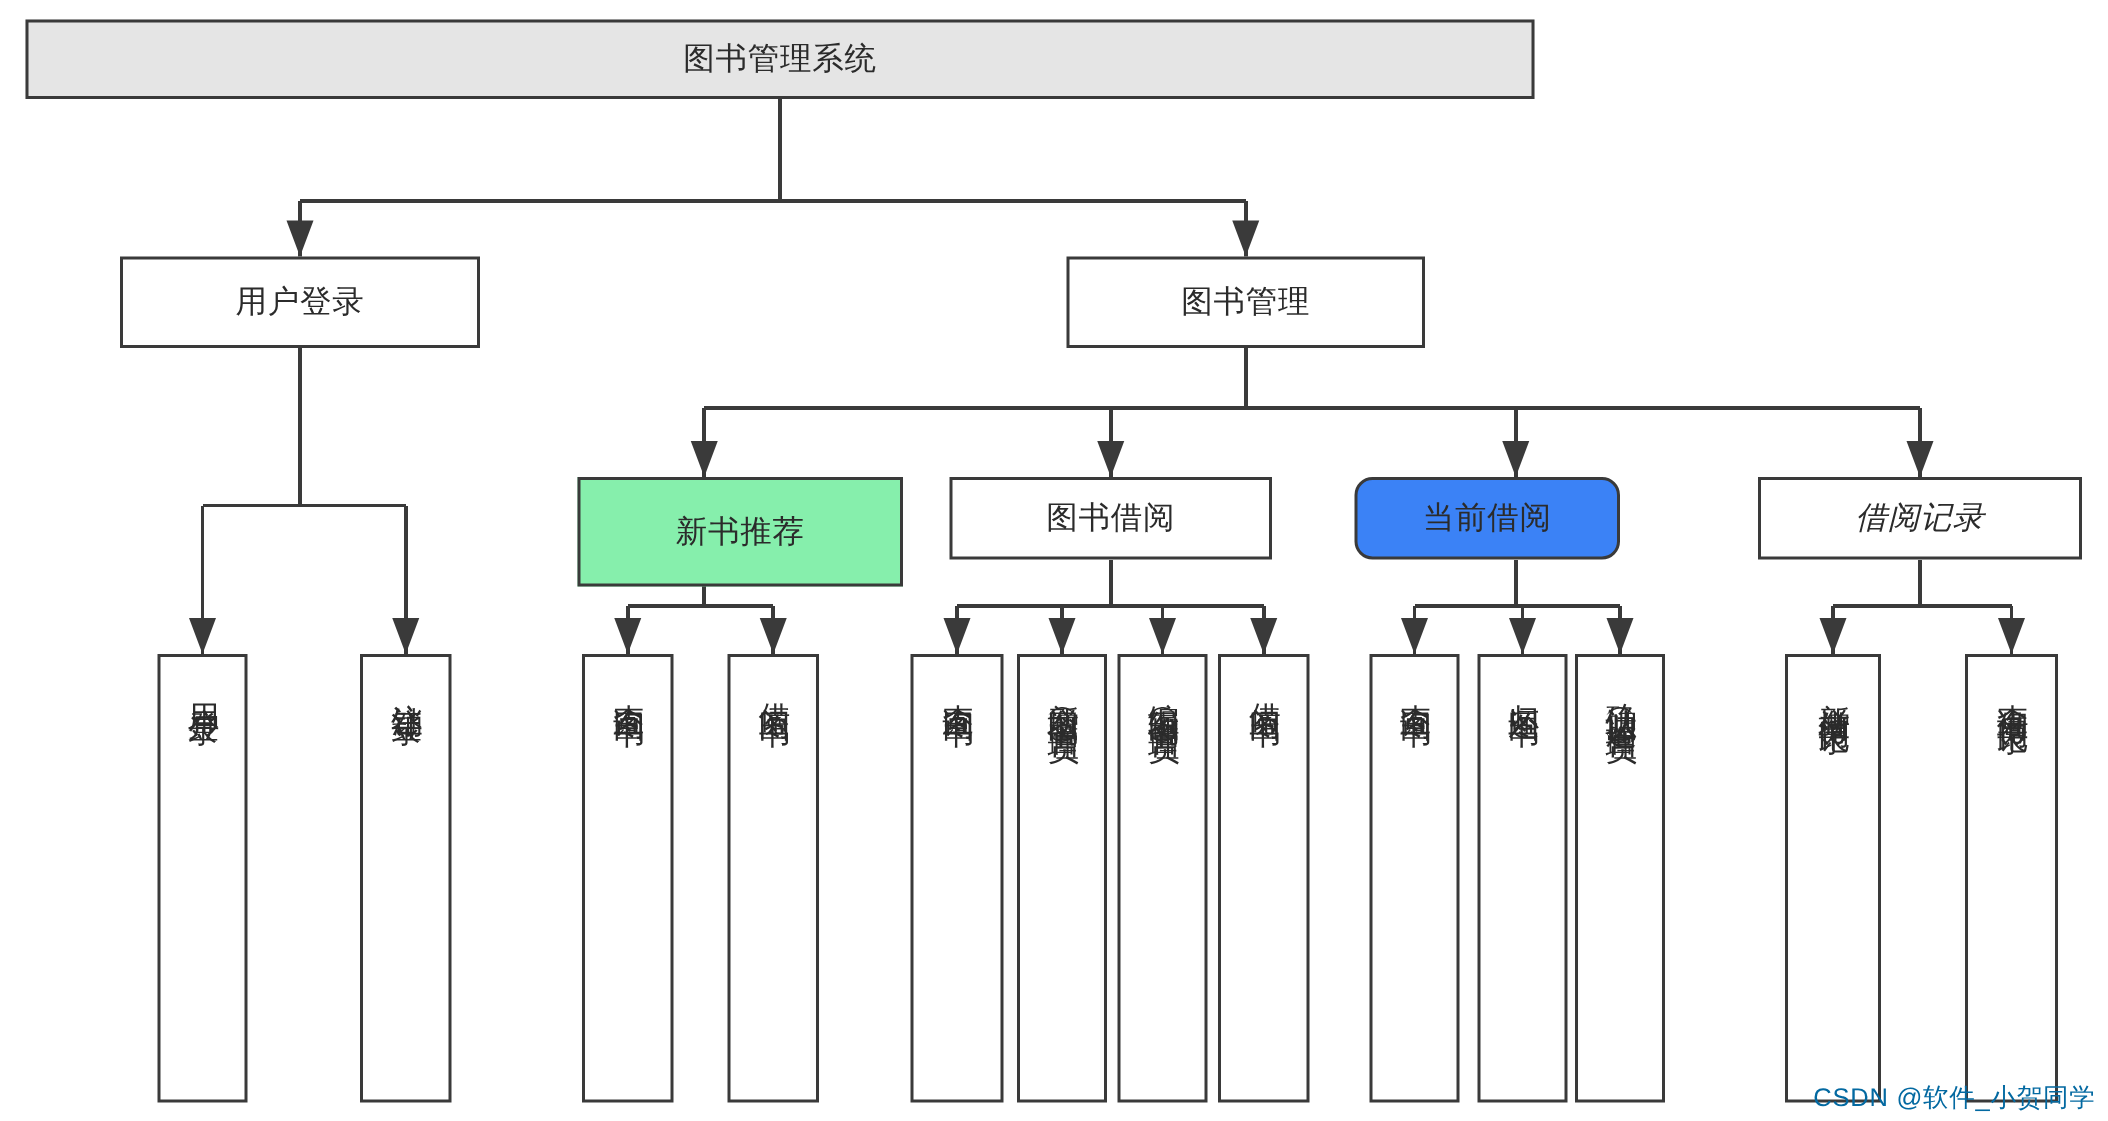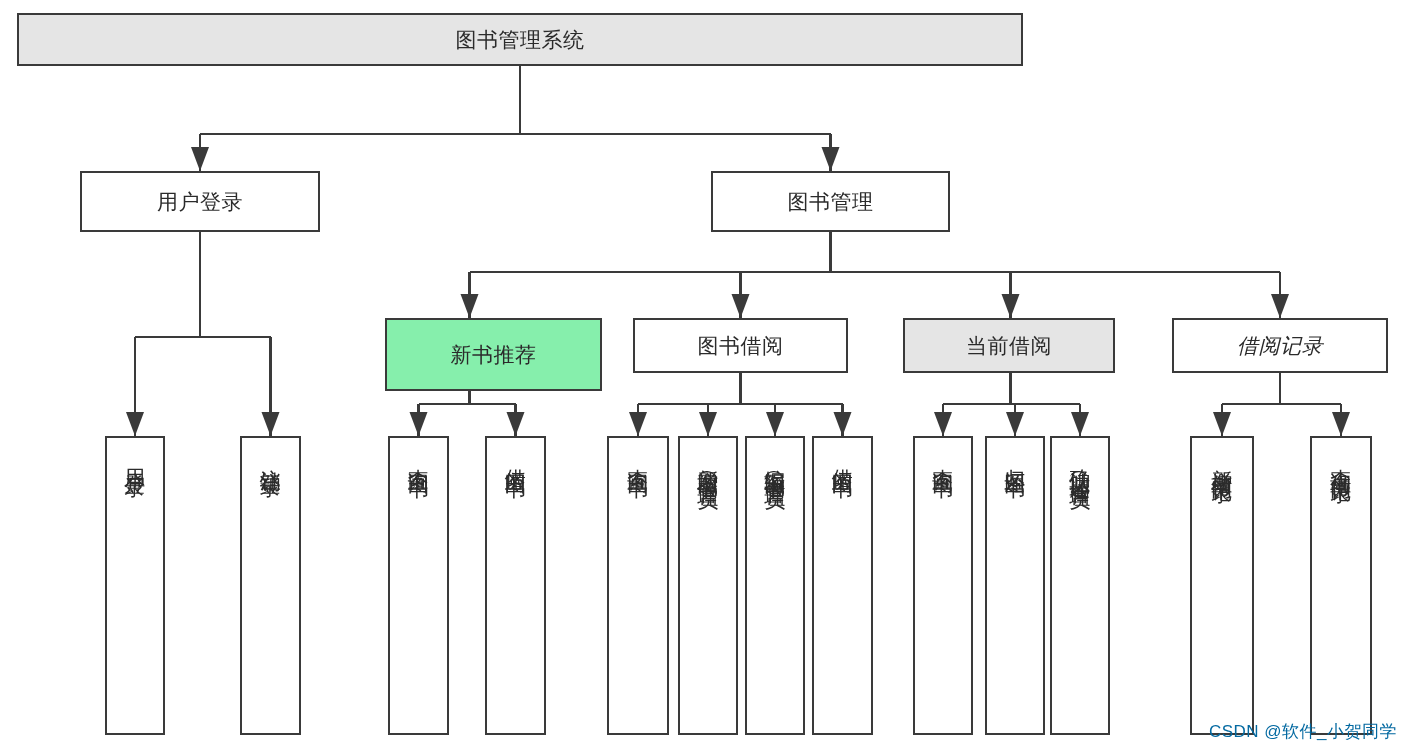--- a/index.html
+++ b/index.html
@@ -135,21 +135,21 @@
       </div>
       <div class="node-box" style="left: 711px; top: 171px; width: 239px; height: 61px; border-color: rgb(58, 58, 58); background: rgb(255, 255, 255);">
         <span class="node-label" style="color: rgb(43, 43, 43);">图书管理</span>
       </div>
       <div class="node-box" style="left: 361px; top: 318px; width: 217px; height: 73px; border-color: rgb(58, 58, 58); background: #86efac; margin-left: 24px;">
         <span class="node-label" style="color: rgb(43, 43, 43);">新书推荐</span>
       </div>
       <div class="node-box" style="left: 633px; top: 318px; width: 215px; height: 55px; border-color: rgb(58, 58, 58); background: rgb(255, 255, 255);">
         <span class="node-label" style="color: rgb(43, 43, 43);">图书借阅</span>
       </div>
-      <div class="node-box" style="left: 903px; top: 318px; width: 212px; height: 55px; border-color: rgb(58, 58, 58); background: #e5e5e5;">
+      <div class="node-box" style="left: 903px; top: 318px; width: 177px; height: 55px; border-color: rgb(58, 58, 58); background: #3b82f6; border-radius: 12px;">
         <span class="node-label" style="color: rgb(43, 43, 43);">当前借阅</span>
       </div>
       <div class="node-box" style="left: 1172px; top: 318px; width: 216px; height: 55px; border-color: rgb(58, 58, 58); background: rgb(255, 255, 255);">
         <span class="node-label" style="color: rgb(43, 43, 43); font-style: italic;">借阅记录</span>
       </div>
       <div class="node-box vertical" style="left: 105px; top: 436px; width: 60px; height: 299px; border-color: rgb(58, 58, 58); background: rgb(255, 255, 255);">
         <span class="node-label" style="color: rgb(43, 43, 43);">用户登录</span>
       </div>
       <div class="node-box vertical" style="left: 240px; top: 436px; width: 61px; height: 299px; border-color: rgb(58, 58, 58); background: rgb(255, 255, 255);">
         <span class="node-label" style="color: rgb(43, 43, 43);">注销登录</span>

